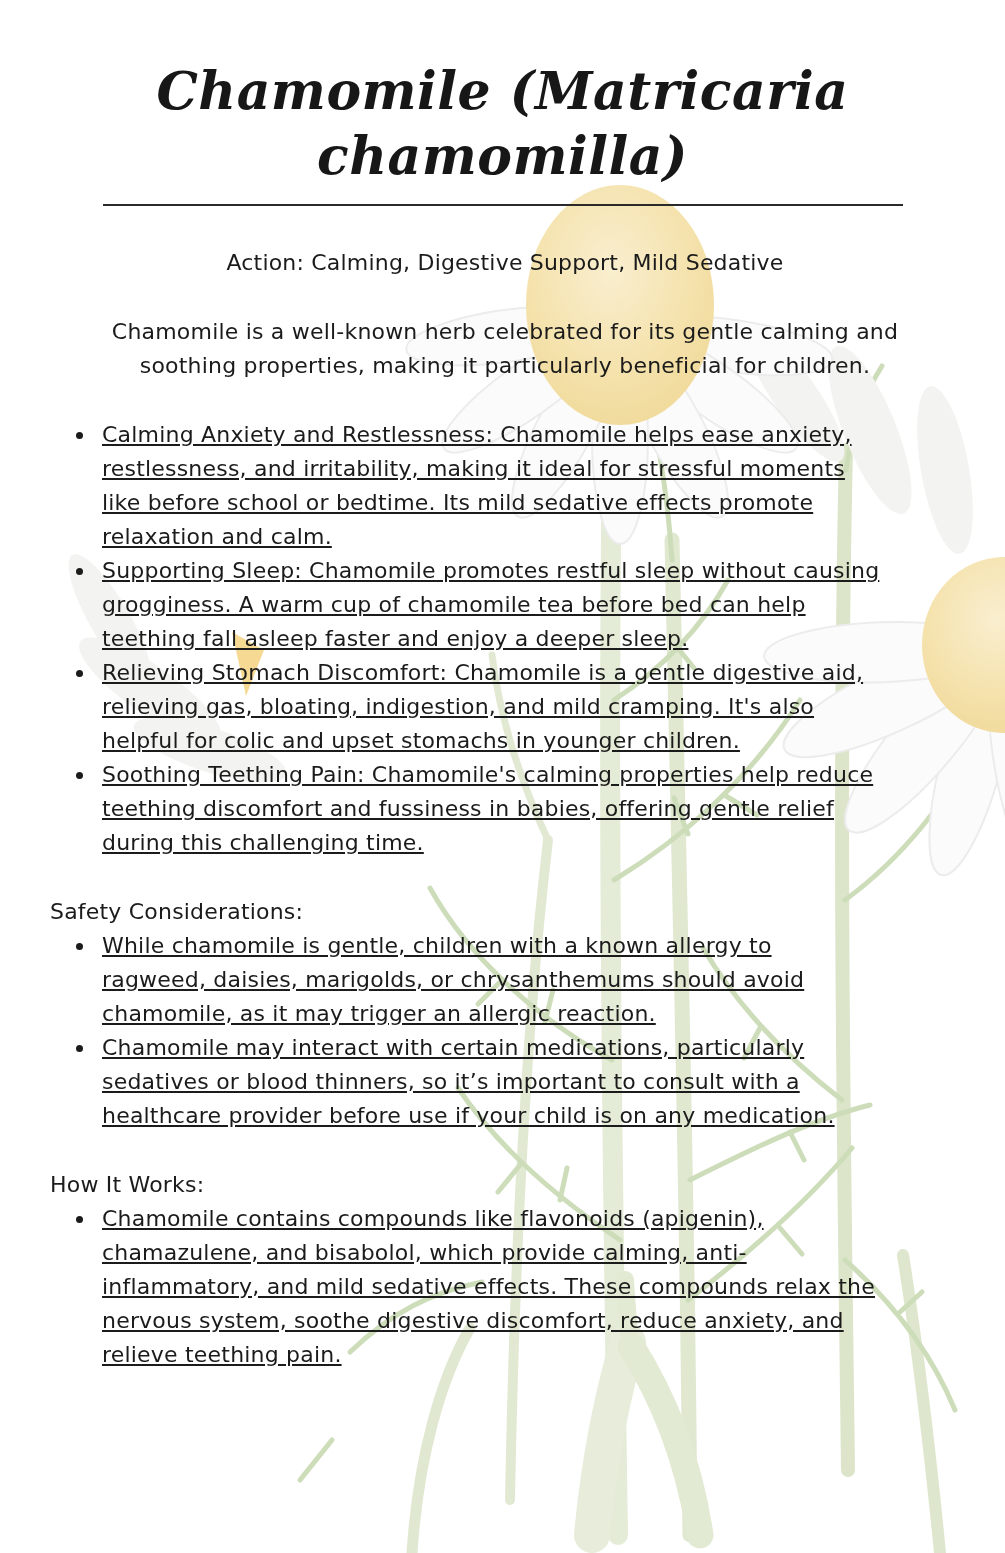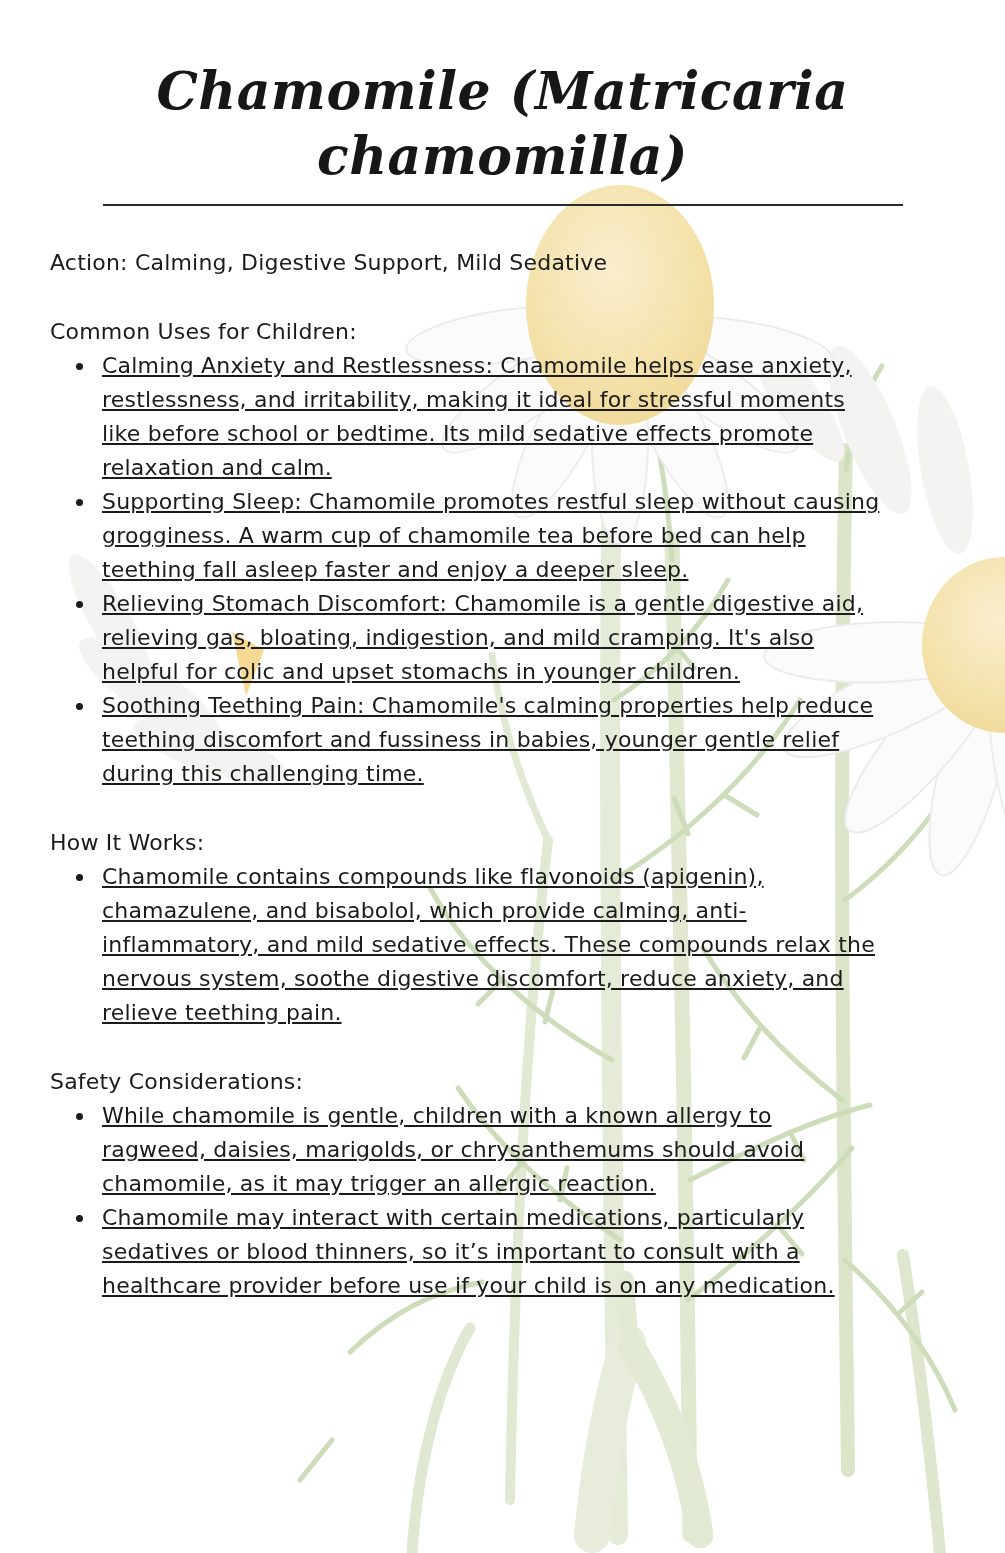--- a/index.html
+++ b/index.html
@@ -40,21 +40,21 @@
     border: none;
     border-top: 2.5px solid #2a2a2a;
   }
   .body-copy {
     margin: 40px 45px 0 50px;
     font-size: 22px;
     line-height: 34px;
     letter-spacing: 0.2px;
   }
   .pre { white-space: pre-line; }
-  .block { margin: 0 0 35px 0; }
+  .block { margin: 0 0 35px 0; text-align: center; }
   .section { margin: 0 0 35px 0; }
   .section-heading { margin: 0; }
   ul.bullets {
     margin: 0;
     padding: 0 0 0 46px;
     list-style: disc outside;
     text-decoration: underline;
   }
   ul.bullets li {
     padding-left: 6px;
@@ -156,58 +156,59 @@
 
   <div class="content-layer">
 
     <h1 class="title">Chamomile (Matricaria chamomilla)</h1>
     <hr class="title-divider">
 
     <div class="body-copy">
 
       <p class="block">Action: Calming, Digestive Support, Mild Sedative</p>
 
+      <p class="block pre">Chamomile is a well-known herb celebrated for its gentle calming and
+soothing properties, making it particularly beneficial for children.</p>
 
       <div class="section">
-        <p class="section-heading">Common Uses for Children:</p>
         <ul class="bullets">
           <li>Calming Anxiety and Restlessness: Chamomile helps ease anxiety,
 restlessness, and irritability, making it ideal for stressful moments
 like before school or bedtime. Its mild sedative effects promote
 relaxation and calm.</li>
           <li>Supporting Sleep: Chamomile promotes restful sleep without causing
 grogginess. A warm cup of chamomile tea before bed can help
 teething fall asleep faster and enjoy a deeper sleep.</li>
           <li>Relieving Stomach Discomfort: Chamomile is a gentle digestive aid,
 relieving gas, bloating, indigestion, and mild cramping. It's also
 helpful for colic and upset stomachs in younger children.</li>
           <li>Soothing Teething Pain: Chamomile's calming properties help reduce
-teething discomfort and fussiness in babies, younger gentle relief
+teething discomfort and fussiness in babies, offering gentle relief
 during this challenging time.</li>
-        </ul>
-      </div>
-
-      <div class="section">
-        <p class="section-heading">How It Works:</p>
-        <ul class="bullets">
-          <li>Chamomile contains compounds like flavonoids (apigenin),
-chamazulene, and bisabolol, which provide calming, anti-
-inflammatory, and mild sedative effects. These compounds relax the
-nervous system, soothe digestive discomfort, reduce anxiety, and
-relieve teething pain.</li>
         </ul>
       </div>
 
       <div class="section">
         <p class="section-heading">Safety Considerations:</p>
         <ul class="bullets">
           <li>While chamomile is gentle, children with a known allergy to
 ragweed, daisies, marigolds, or chrysanthemums should avoid
 chamomile, as it may trigger an allergic reaction.</li>
           <li>Chamomile may interact with certain medications, particularly
 sedatives or blood thinners, so it’s important to consult with a
 healthcare provider before use if your child is on any medication.</li>
         </ul>
       </div>
 
+      <div class="section">
+        <p class="section-heading">How It Works:</p>
+        <ul class="bullets">
+          <li>Chamomile contains compounds like flavonoids (apigenin),
+chamazulene, and bisabolol, which provide calming, anti-
+inflammatory, and mild sedative effects. These compounds relax the
+nervous system, soothe digestive discomfort, reduce anxiety, and
+relieve teething pain.</li>
+        </ul>
+      </div>
+
     </div>
   </div>
 </div>
 
 </body></html>

